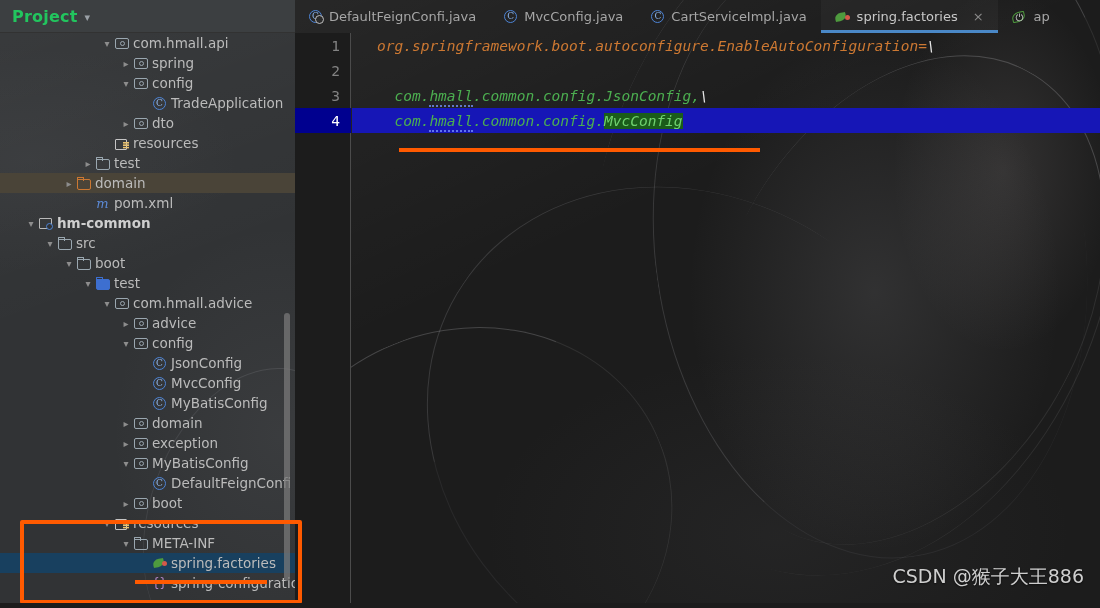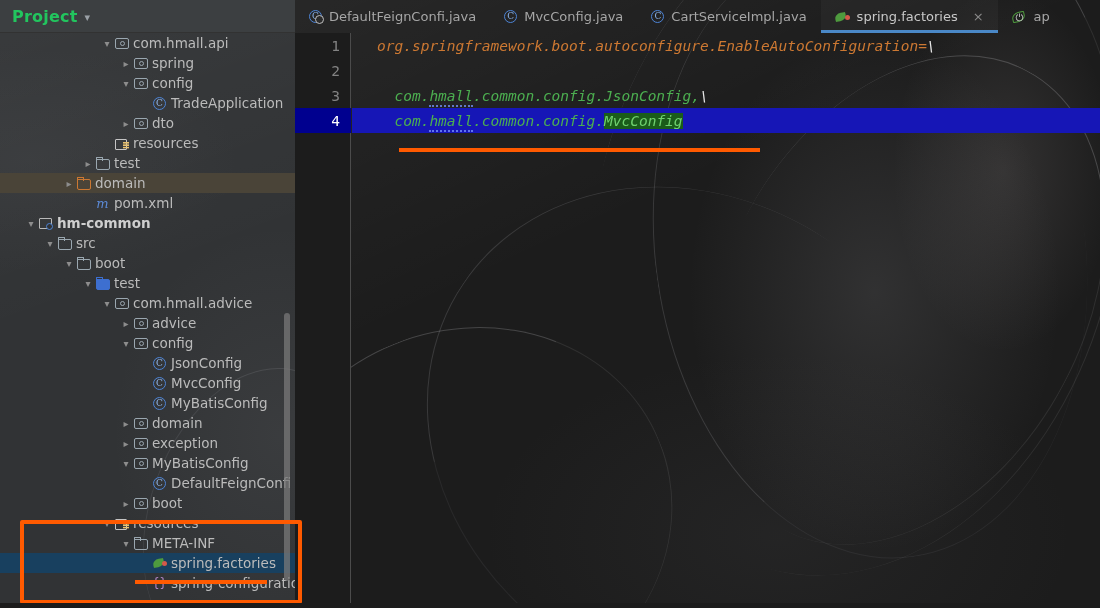--- a/index.html
+++ b/index.html
@@ -557,18 +557,19 @@
         </div>
         <div class="code-line cur" style="top: 108px;">
           <div class="cur-hl-left"></div>
           <div class="cur-hl-right"></div>
           <span class="ln" style="position: relative; z-index: 2;">4</span>
           <span class="ctext"><span class="t-green">  com.</span><span class="t-green squig">hmall</span><span class="t-green">.common.config.</span><span class="t-sel">MvcConfig</span></span>
         </div>
       </div>
     <div id="code-underline"></div>
 
+    <div id="watermark">CSDN @猴子大王886</div>
   </div>
 
   <div id="anno-box"></div>
   <div id="anno-underline"></div>
   <div id="bottom-strip"></div>
 </div>
 
 </body></html>

